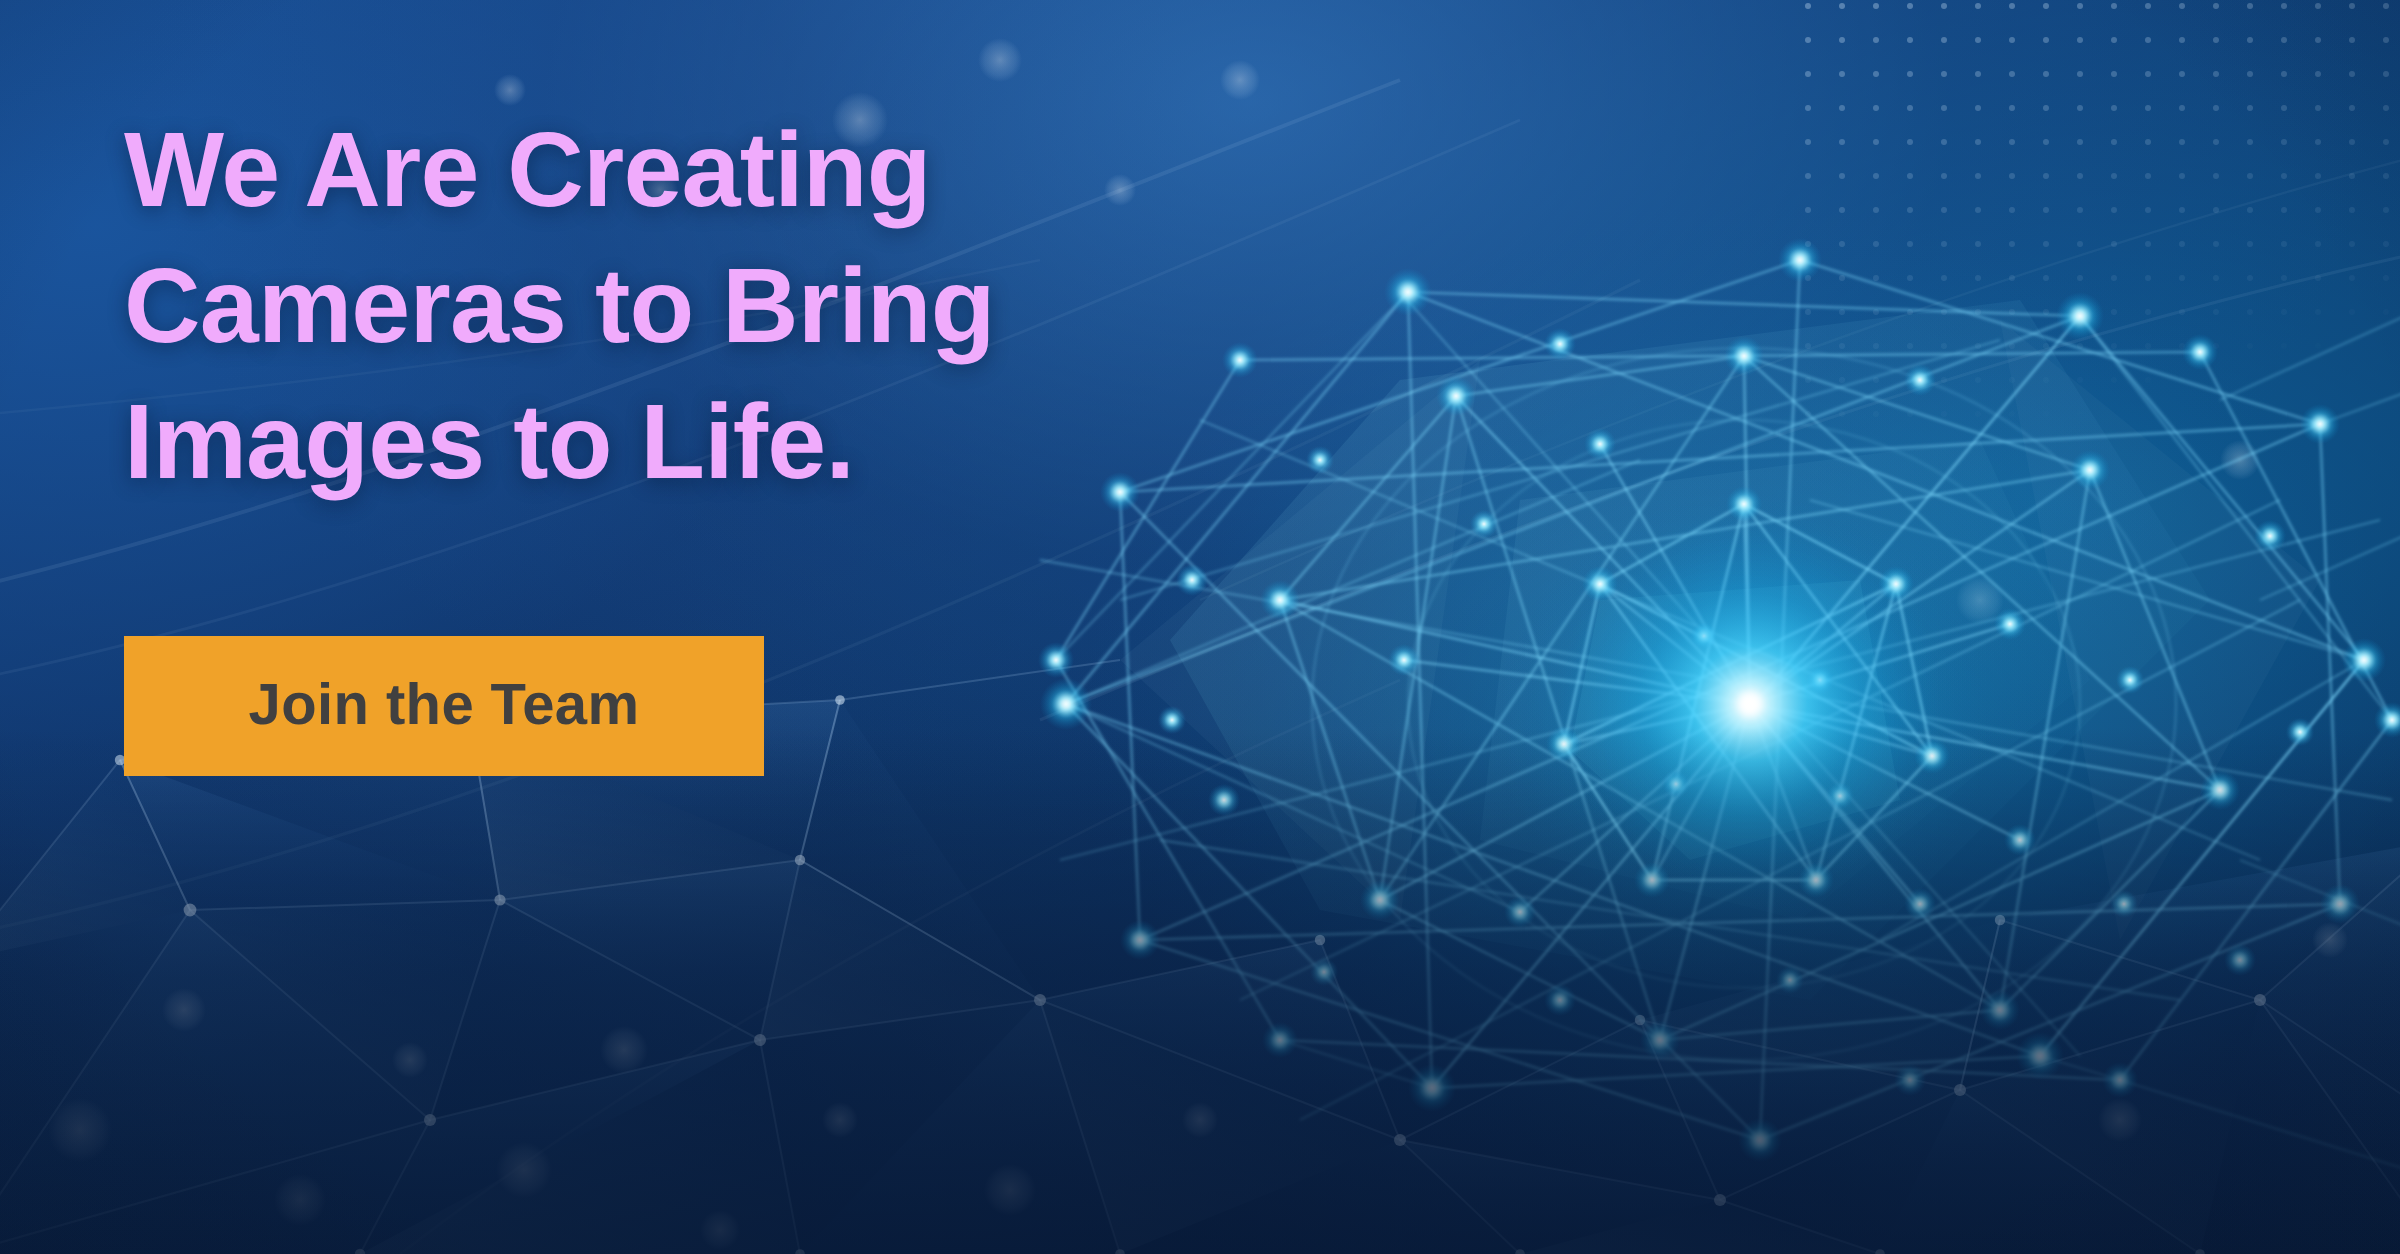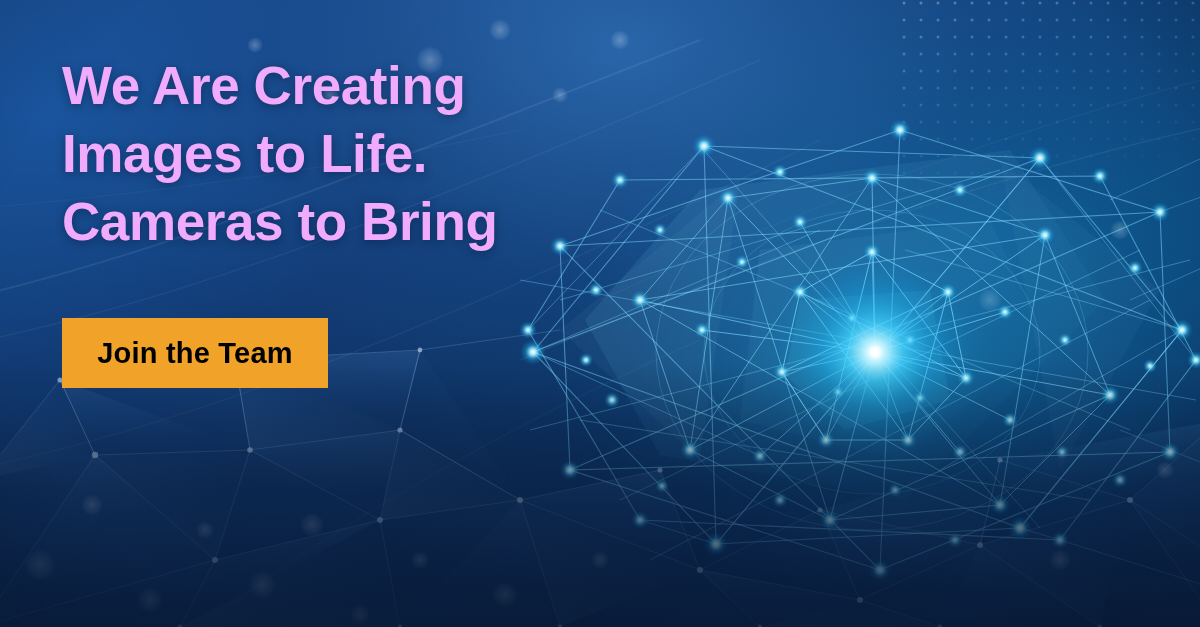--- a/index.html
+++ b/index.html
@@ -58,26 +58,26 @@
     line-height: 68px;
     font-weight: bold;
     letter-spacing: -0.4px;
     text-shadow: 0 2px 10px rgba(4,20,48,0.45);
   }
   #headline .hl-line { display: block; white-space: nowrap; }
   #cta-button {
     position: absolute;
     left: 62px;
     top: 318px;
-    width: 266px;
+    width: 320px;
     height: 70px;
     background: #f0a229;
     border: none;
     border-radius: 0;
-    color: #000000;
+    color: #404040;
     font-family: "Liberation Sans", sans-serif;
     font-size: 29px;
     font-weight: bold;
     letter-spacing: 0.2px;
     cursor: pointer;
     z-index: 11;
     display: flex;
     align-items: center;
     justify-content: center;
     padding: 0;
@@ -457,20 +457,20 @@
     <circle cx="875" cy="352" r="96" fill="url(#pupilGlow)"></circle>
     <circle cx="875" cy="352" r="6" fill="#ffffff" filter="url(#softBlur)"></circle>
   </svg>
 
   <div class="layer" id="bg-bottom"></div>
   <div class="layer" id="bg-vignette"></div>
 
   <div id="content">
     <h1 id="headline">
       <span class="hl-line">We Are Creating</span>
+      <span class="hl-line">Cameras to Bring</span>
       <span class="hl-line">Images to Life.</span>
-      <span class="hl-line">Cameras to Bring</span>
     </h1>
   </div>
 
   <button id="cta-button" type="button">Join the Team</button>
 
 </div>
 
 </body></html>

